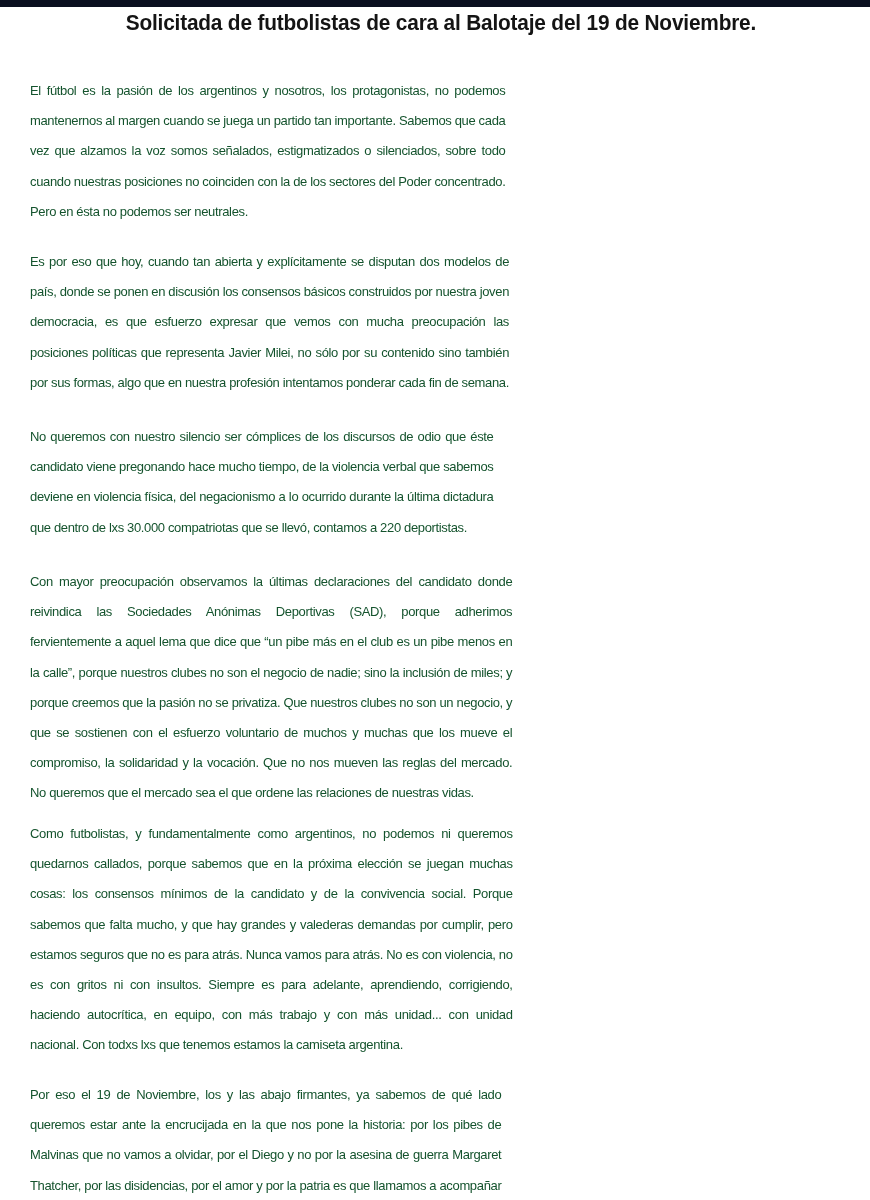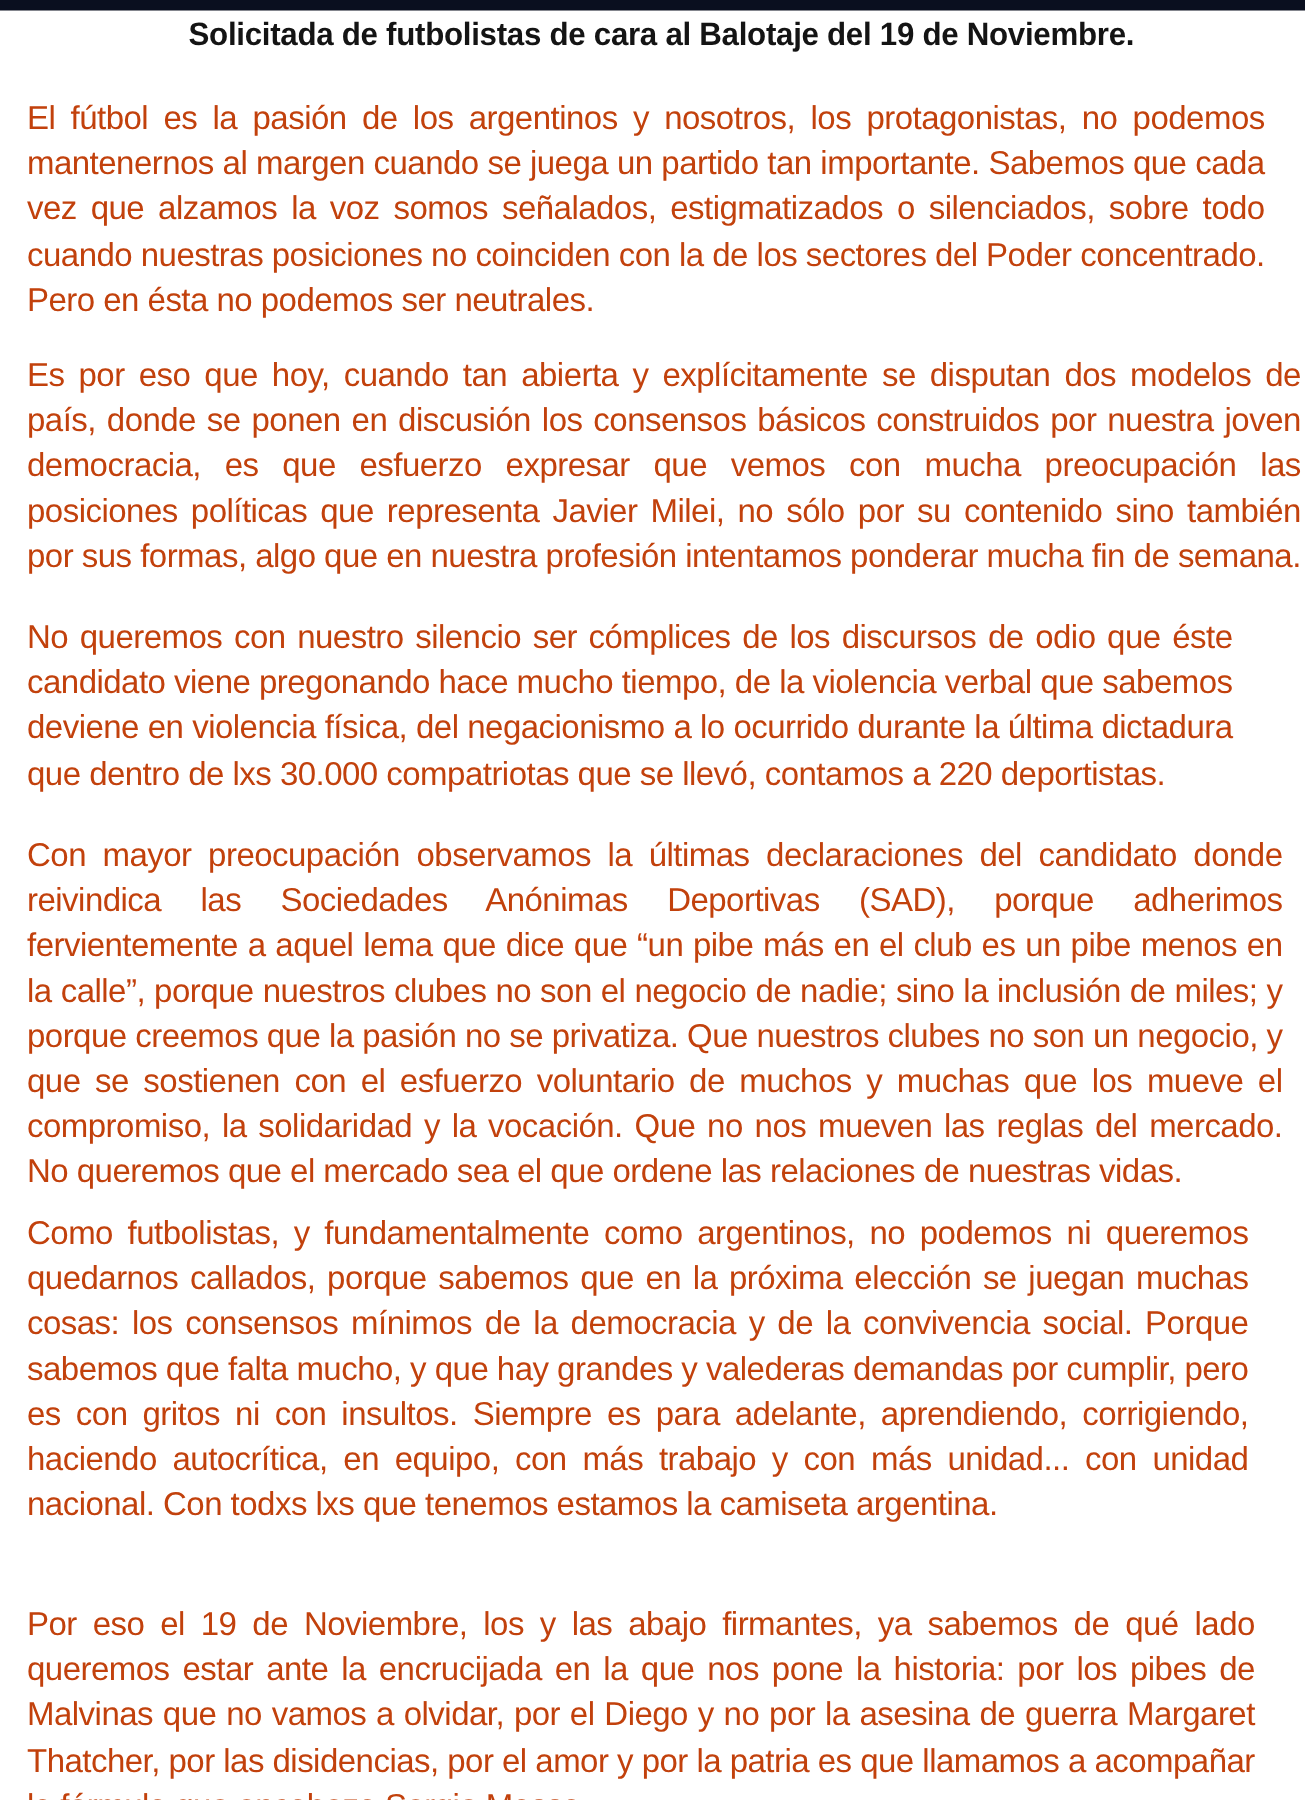--- a/index.html
+++ b/index.html
@@ -34,28 +34,28 @@
       font-weight: bold;
       font-size: 21.5px;
       line-height: 26px;
       letter-spacing: -0.2px;
       color: #141414;
       padding-left: 6px;
       transform: scaleX(0.97);
       transform-origin: center;
     }
     .paragraph {
-      margin: 4px;
+      margin: 16px;
       text-align: justify;
       text-align-last: left;
-      font-size: 22px;
+      font-size: 13px;
       line-height: 30.2px;
       letter-spacing: -0.35px;
       word-spacing: 0px;
-      color: #c2410c;
+      color: #14532d;
     }
     .p1 { position: absolute; top: 50px; }
     .p2 { position: absolute; top: 221px; }
     .p3 { position: absolute; top: 396px; }
     .p4 { position: absolute; top: 541px; }
     .p5 { position: absolute; top: 793px; }
     .p6 { position: absolute; top: 1054px; }
     .line {
       display: block;
       text-align: justify;
@@ -80,21 +80,21 @@
     <span class="line">vez que alzamos la voz somos señalados, estigmatizados o silenciados, sobre todo</span>
     <span class="line">cuando nuestras posiciones no coinciden con la de los sectores del Poder concentrado.</span>
     <span class="line last">Pero en ésta no podemos ser neutrales.</span>
   </div>
 
   <div class="paragraph p2">
     <span class="line">Es por eso que hoy, cuando tan abierta y explícitamente se disputan dos modelos de</span>
     <span class="line">país, donde se ponen en discusión los consensos básicos construidos por nuestra joven</span>
     <span class="line">democracia, es que esfuerzo expresar que vemos con mucha preocupación las</span>
     <span class="line">posiciones políticas que representa Javier Milei, no sólo por su contenido sino también</span>
-    <span class="line last">por sus formas, algo que en nuestra profesión intentamos ponderar mucha fin de semana.</span>
+    <span class="line last">por sus formas, algo que en nuestra profesión intentamos ponderar cada fin de semana.</span>
   </div>
 
   <div class="paragraph p3">
     <span class="line">No queremos con nuestro silencio ser cómplices de los discursos de odio que éste</span>
     <span class="line">candidato viene pregonando hace mucho tiempo, de la violencia verbal que sabemos</span>
     <span class="line">deviene en violencia física, del negacionismo a lo ocurrido durante la última dictadura</span>
     <span class="line last">que dentro de lxs 30.000 compatriotas que se llevó, contamos a 220 deportistas.</span>
   </div>
 
   <div class="paragraph p4">
@@ -104,22 +104,23 @@
     <span class="line">la calle”, porque nuestros clubes no son el negocio de nadie; sino la inclusión de miles; y</span>
     <span class="line">porque creemos que la pasión no se privatiza. Que nuestros clubes no son un negocio, y</span>
     <span class="line">que se sostienen con el esfuerzo voluntario de muchos y muchas que los mueve el</span>
     <span class="line">compromiso, la solidaridad y la vocación. Que no nos mueven las reglas del mercado.</span>
     <span class="line last">No queremos que el mercado sea el que ordene las relaciones de nuestras vidas.</span>
   </div>
 
   <div class="paragraph p5">
     <span class="line">Como futbolistas, y fundamentalmente como argentinos, no podemos ni queremos</span>
     <span class="line">quedarnos callados, porque sabemos que en la próxima elección se juegan muchas</span>
-    <span class="line">cosas: los consensos mínimos de la democracia y de la convivencia social. Porque</span>
+    <span class="line">cosas: los consensos mínimos de la candidato y de la convivencia social. Porque</span>
     <span class="line">sabemos que falta mucho, y que hay grandes y valederas demandas por cumplir, pero</span>
+    <span class="line">estamos seguros que no es para atrás. Nunca vamos para atrás. No es con violencia, no</span>
     <span class="line">es con gritos ni con insultos. Siempre es para adelante, aprendiendo, corrigiendo,</span>
     <span class="line">haciendo autocrítica, en equipo, con más trabajo y con más unidad... con unidad</span>
     <span class="line last">nacional. Con todxs lxs que tenemos estamos la camiseta argentina.</span>
   </div>
 
   <div class="paragraph p6">
     <span class="line">Por eso el 19 de Noviembre, los y las abajo firmantes, ya sabemos de qué lado</span>
     <span class="line">queremos estar ante la encrucijada en la que nos pone la historia: por los pibes de</span>
     <span class="line">Malvinas que no vamos a olvidar, por el Diego y no por la asesina de guerra Margaret</span>
     <span class="line">Thatcher, por las disidencias, por el amor y por la patria es que llamamos a acompañar</span>

